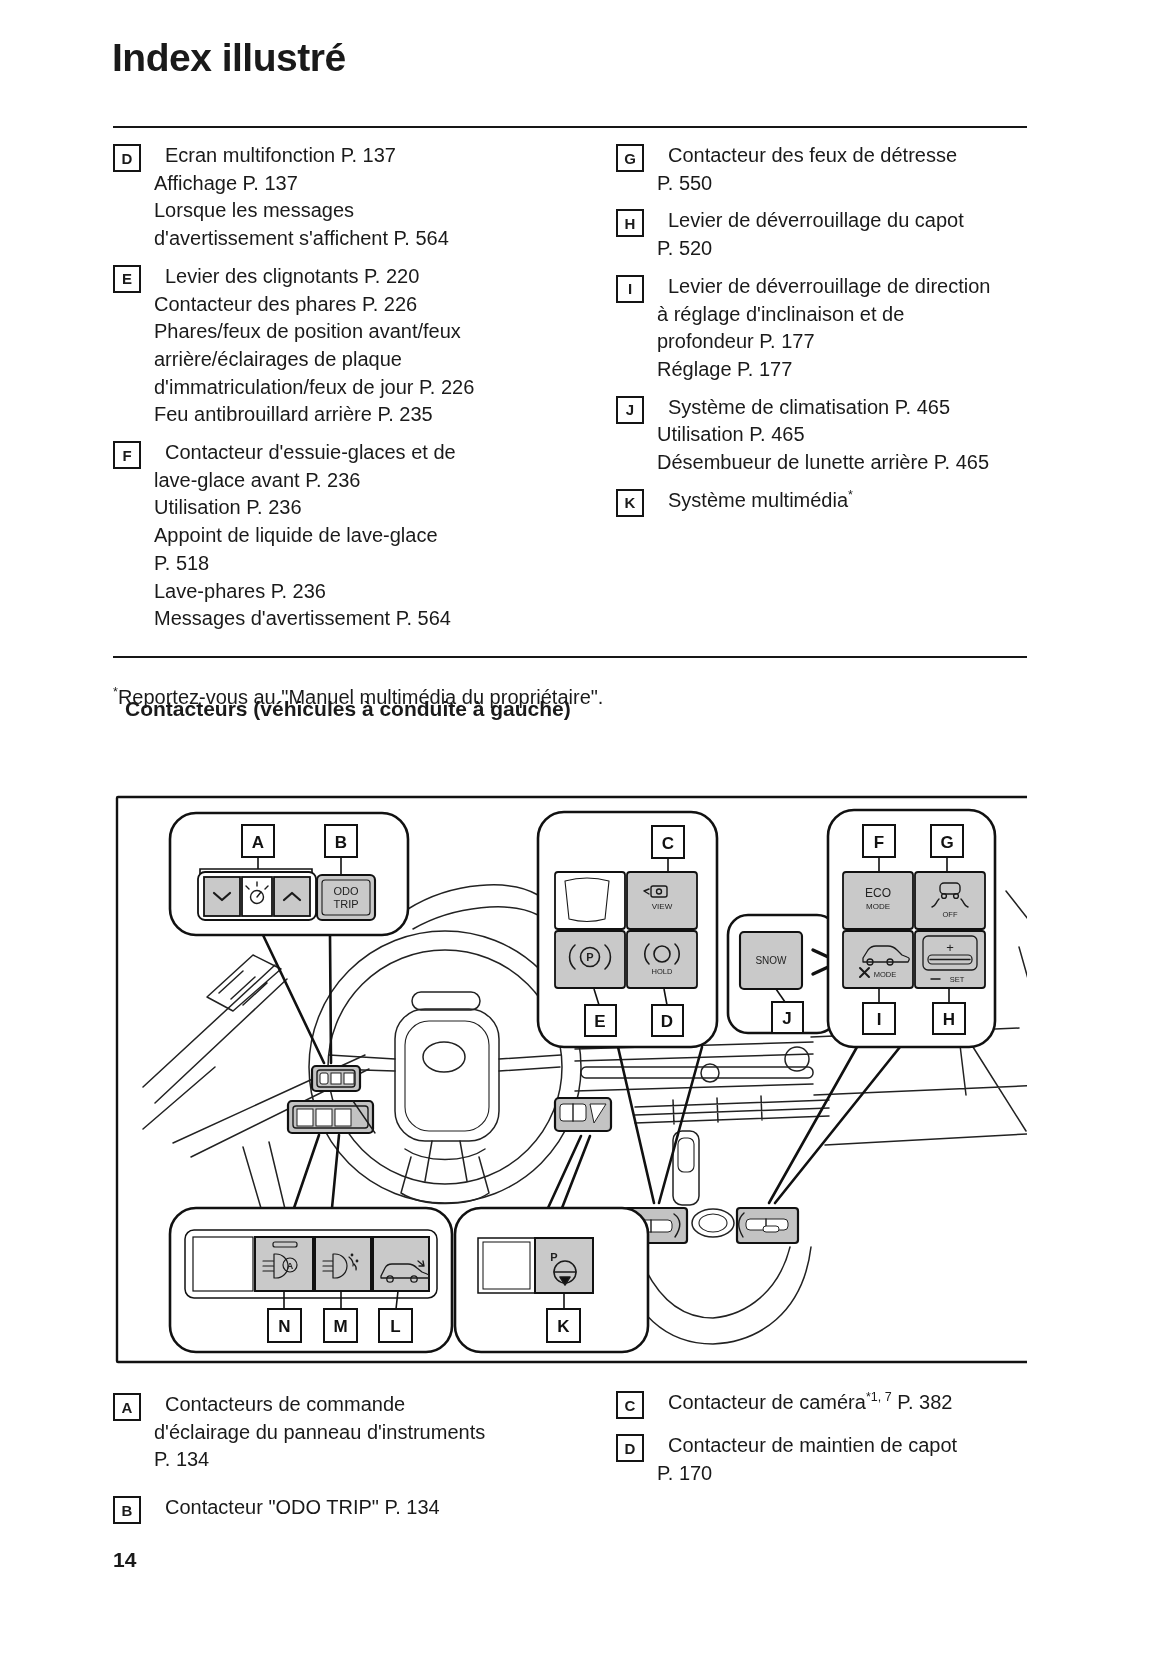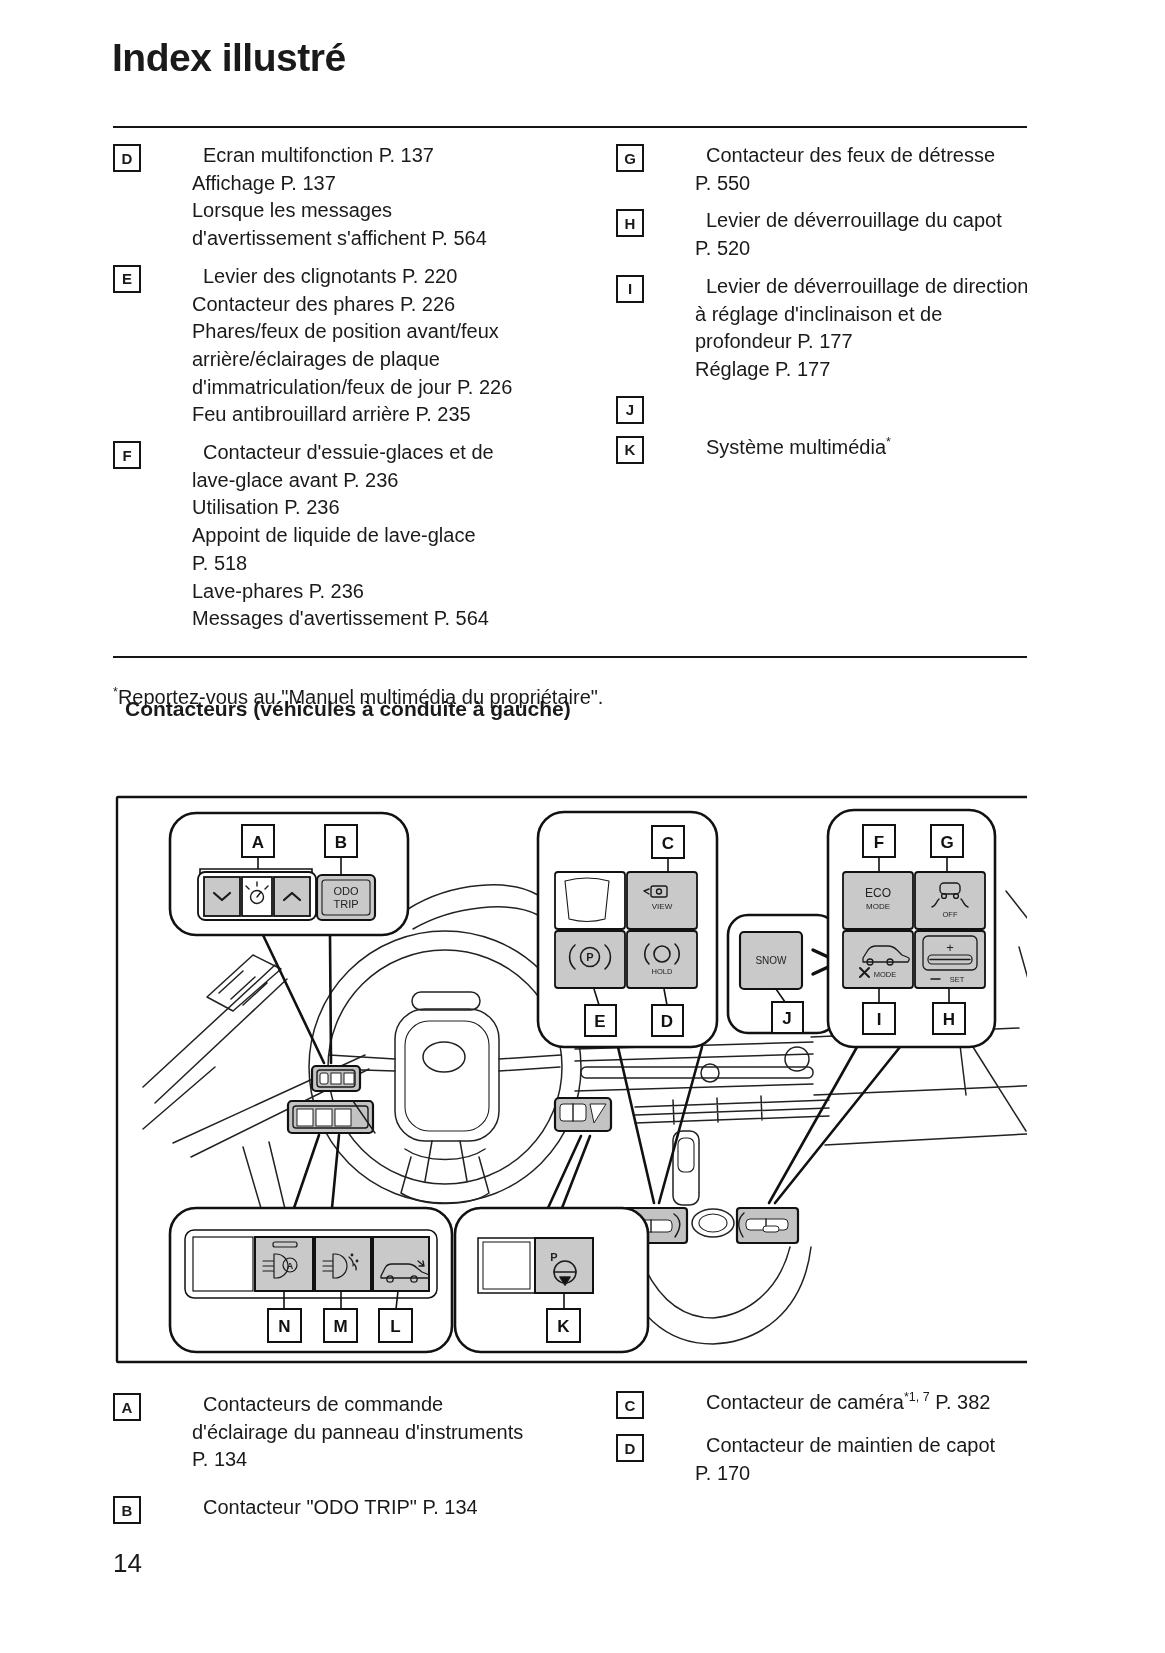--- a/index.html
+++ b/index.html
@@ -13,27 +13,27 @@
   #top-left{left:113px;top:142px;width:486px;}
   #top-right{left:616px;top:142px;width:440px;}
   #bottom-left{left:113px;top:1391px;width:486px;}
   #bottom-right{left:616px;top:1389px;width:440px;}
   .idx-item{display:flex;gap:13px;margin-bottom:10px;}
   #bottom-left .idx-item{margin-bottom:20px;}
   #bottom-right .idx-item{margin-bottom:13px;}
   .lblbox{flex:none;display:inline-flex;align-items:center;justify-content:center;
           width:24px;height:24px;border:2px solid #141414;background:#fff;
           font-size:15px;font-weight:bold;margin-top:2px;}
-  .lines{font-size:20px;line-height:27.7px;white-space:nowrap;margin-left:38px;}
+  .lines{font-size:20px;line-height:27.7px;white-space:nowrap;}
   .lines .line:first-child{padding-left:11px;}
   sup{font-size:12.5px;line-height:0;vertical-align:super;}
   .footnote{position:absolute;left:113px;top:666px;font-size:20px;}
   .sect-head{position:absolute;left:113px;top:697px;font-size:21px;font-weight:bold;margin-left:12px;}
   .diagram{position:absolute;left:113px;top:795px;}
-  .pageno{position:absolute;left:113px;top:1548px;font-size:26px;font-weight:normal;}
+  .pageno{position:absolute;left:113px;top:1548px;font-size:21px;font-weight:bold;}
   
   .frame{fill:#fff;stroke:#111;stroke-width:2.4;}
   .bubble{fill:#fff;stroke:#111;stroke-width:2.6;}
   .btn{fill:var(--btn-gray);stroke:#111;stroke-width:1.8;}
   .btnw{fill:#fff;stroke:#111;stroke-width:1.8;}
   .panel{fill:var(--panel-gray);stroke:#111;stroke-width:2.2;}
   .pin{fill:#fff;stroke:#222;stroke-width:1;}
   .lbl{fill:#fff;stroke:#111;stroke-width:2;}
   .lblt{font-family:"Liberation Sans",sans-serif;font-size:17px;font-weight:bold;fill:#111;text-anchor:middle;}
   .bt{font-family:"Liberation Sans",sans-serif;fill:#222;text-anchor:middle;}
@@ -104,20 +104,25 @@
         <span class="lblbox">I</span>
         <div class="lines">
           <div class="line">Levier de déverrouillage de direction</div>
           <div class="line">à réglage d'inclinaison et de</div>
           <div class="line">profondeur P. 177</div>
           <div class="line">Réglage P. 177</div>
         </div>
       </div>
       <div class="idx-item">
         <span class="lblbox">J</span>
+        <div class="lines">
+          <div class="line">Système de climatisation P. 465</div>
+          <div class="line">Utilisation P. 465</div>
+          <div class="line">Désembueur de lunette arrière P. 465</div>
+        </div>
       </div>
       <div class="idx-item">
         <span class="lblbox">K</span>
         <div class="lines">
           <div class="line"><span>Système multimédia</span><sup>*</sup></div>
         </div>
       </div>
     </div>
 
   <div class="rule rule2"></div>

